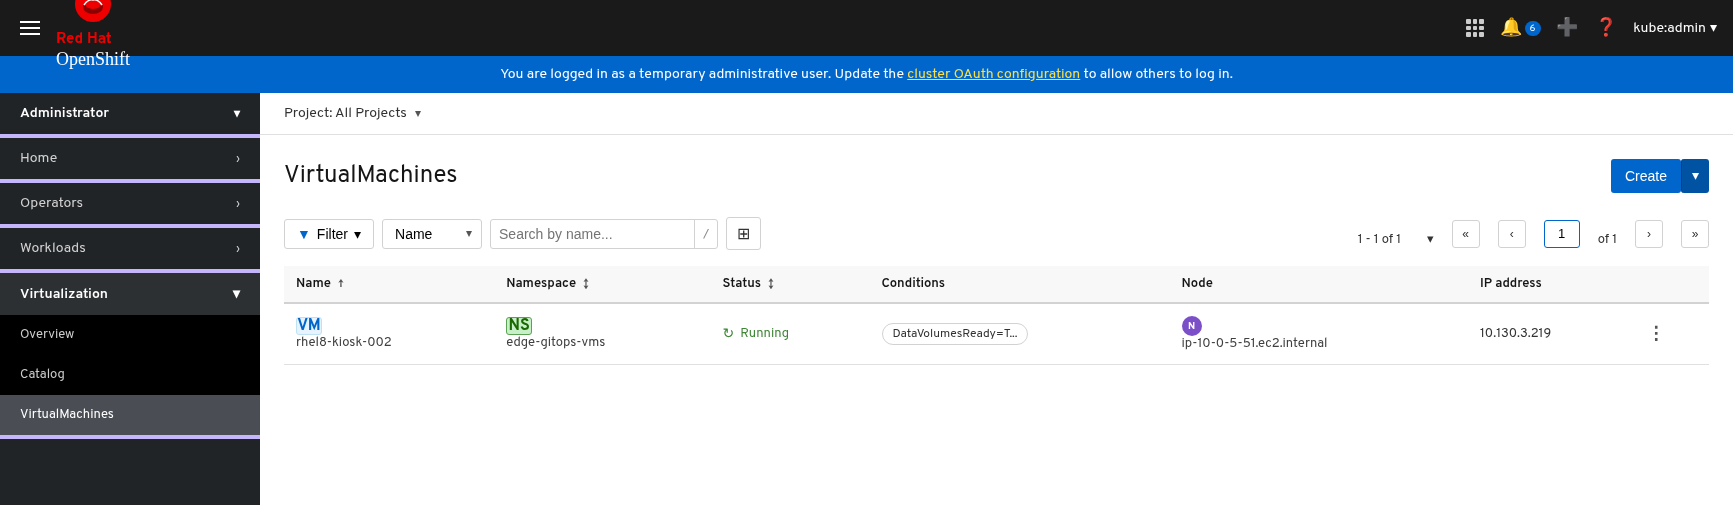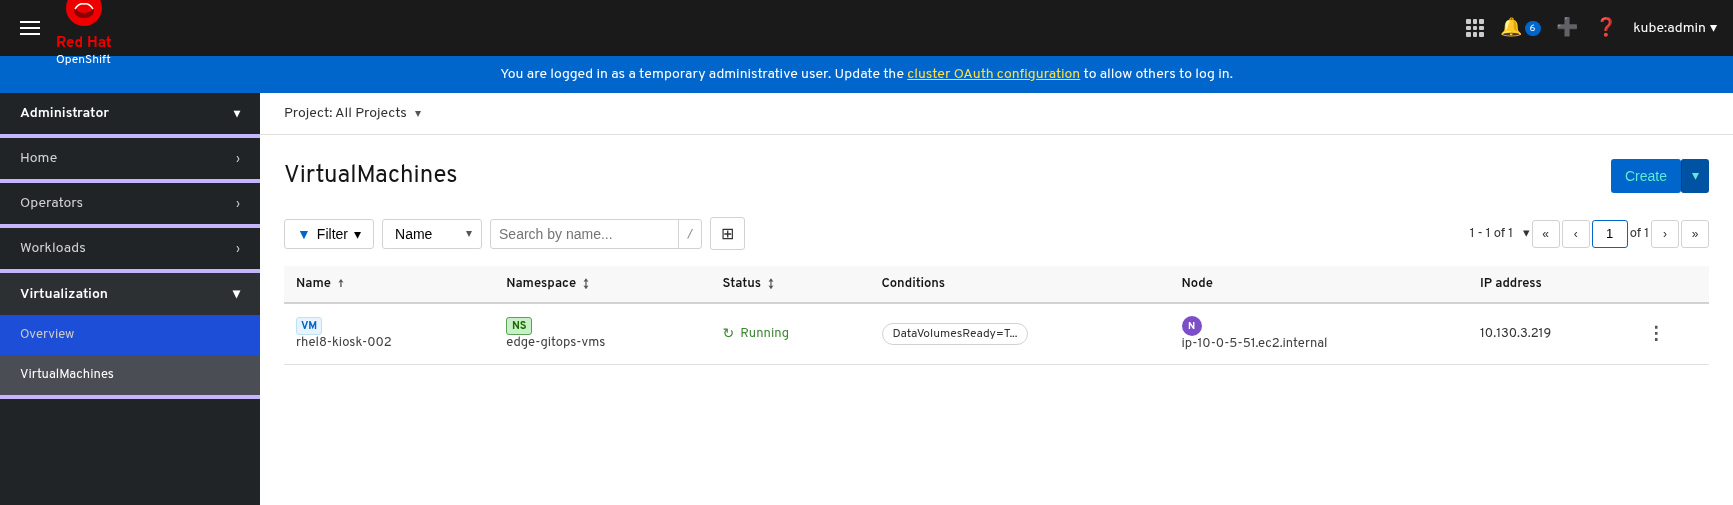--- a/index.html
+++ b/index.html
@@ -15,21 +15,21 @@
       padding: 0 16px;
       flex-shrink: 0;
       z-index: 100;
     }
     .top-nav-left { display: flex; align-items: center; gap: 12px; flex: 1; }
     .hamburger { display: flex; flex-direction: column; gap: 4px; cursor: pointer; padding: 4px; }
     .hamburger span { width: 20px; height: 2px; background: #fff; display: block; }
     .brand { display: flex; align-items: center; gap: 8px; flex-direction: column; }
     .brand-text { display: flex; flex-direction: column; line-height: 1.2; }
     .brand-red { color: #ee0000; font-weight: 700; font-size: 15px; }
-    .brand-openshift { color: #fff; font-size: 12px; }
+    .brand-openshift { color: #fff; font-size: 18px; font-family: Liberation Serif, serif; }
 
     .top-nav-right { display: flex; align-items: center; gap: 16px; }
     .nav-icon { color: #ccc; cursor: pointer; font-size: 18px; display: flex; align-items: center; position: relative; }
     .badge { background: #06c; color: #fff; border-radius: 10px; font-size: 10px; padding: 1px 5px; margin-left: 2px; }
     .user-menu { color: #fff; cursor: pointer; display: flex; align-items: center; gap: 4px; font-size: 14px; }
 
     
     .notification-banner {
       background: #06c;
       color: #fff;
@@ -119,21 +119,21 @@
     .page-header {
       display: flex;
       align-items: center;
       justify-content: space-between;
       margin-bottom: 24px;
     }
     .page-title { font-size: 24px; font-weight: 400; color: #151515; }
 
     .create-btn {
       background: #06c;
-      color: #5eead4;
+      color: #ffffff;
       border: none;
       padding: 8px 16px;
       cursor: pointer;
       font-size: 14px;
       display: flex;
       align-items: center;
       gap: 0;
       border-radius: 3px;
     }
     .create-btn-main { padding: 8px 14px; }
@@ -191,21 +191,21 @@
       font-size: 12px;
     }
 
     .search-input-wrapper {
       display: flex;
       align-items: center;
       border: 1px solid #d2d2d2;
       border-radius: 3px;
       background: #fff;
       flex: 0 0 auto;
-      width: 212px;
+      width: 228px;
     }
     .search-input-wrapper input {
       border: none;
       outline: none;
       padding: 6px 8px;
       font-size: 14px;
       width: 100%;
       background: transparent;
     }
     .search-slash {
@@ -221,22 +221,22 @@
       padding: 6px 10px;
       cursor: pointer;
       border-radius: 3px;
       font-size: 16px;
       color: #333;
     }
 
     .pagination {
       margin-left: auto;
       display: flex;
-      align-items: center;
-      gap: 2px;
+      align-items: flex-end;
+      gap: 18px;
       font-size: 13px;
       color: #333;
     }
     .pagination-info { margin-right: 8px; }
     .page-btn {
       border: 1px solid #d2d2d2;
       background: #fff;
       width: 28px;
       height: 28px;
       cursor: pointer;
@@ -277,21 +277,21 @@
       vertical-align: middle;
     }
 
     .vm-badge {
       display: inline-flex;
       align-items: center;
       justify-content: center;
       width: 26px;
       height: 18px;
       border-radius: 3px;
-      font-size: 11px;
+      font-size: 16px;
       font-weight: 700;
       margin-right: 6px;
     }
     .vm-badge-vm { background: #e7f3ff; color: #06c; border: 1px solid #bee1f4; }
     .vm-badge-ns { background: #c8f0c8; color: #1a6800; border: 1px solid #5ba352; }
     .vm-badge-node { background: #7b4fc8; color: #fff; border-radius: 50%; width: 20px; height: 20px; font-size: 10px; font-weight: 700; display: inline-flex; align-items: center; justify-content: center; margin-right: 6px; }
 
     .status-running {
       display: flex;
       align-items: center;
@@ -307,21 +307,21 @@
       font-size: 12px;
       color: #333;
       background: #fff;
     }
 
     .node-link { color: #404040; text-decoration: none; display: flex; align-items: center; }
 
     .row-actions { color: #555; cursor: pointer; font-size: 18px; font-weight: 700; }
 
     
-    .sidebar-virt-sub { background: #1d4ed8; }
+    .sidebar-virt-sub { background: #000000; }
     .sidebar-virt-sub .sidebar-item.sub.active { background: #4a4e54; color: #fff; }
 
     
     .grid-icon { display: grid; grid-template-columns: 1fr 1fr 1fr; gap: 2px; width: 18px; height: 18px; }
     .grid-dot { background: #ccc; border-radius: 1px; }
   </style>
 </head>
 <body>
 
 <nav class="top-nav">
@@ -408,20 +408,23 @@
       </div>
     </div>
 
     <div class="sidebar-section sidebar-virt-sub">
       <div class="sidebar-virtualization-label">
         <span>Virtualization</span>
         <span class="chevron">▾</span>
       </div>
       <div class="sidebar-item sub">
         <span>Overview</span>
+      </div>
+      <div class="sidebar-item sub">
+        <span>Catalog</span>
       </div>
       <div class="sidebar-item sub active">
         <span>VirtualMachines</span>
       </div>
     </div>
   </aside>
 
   <main class="content-area">
 
     <div class="project-bar">

